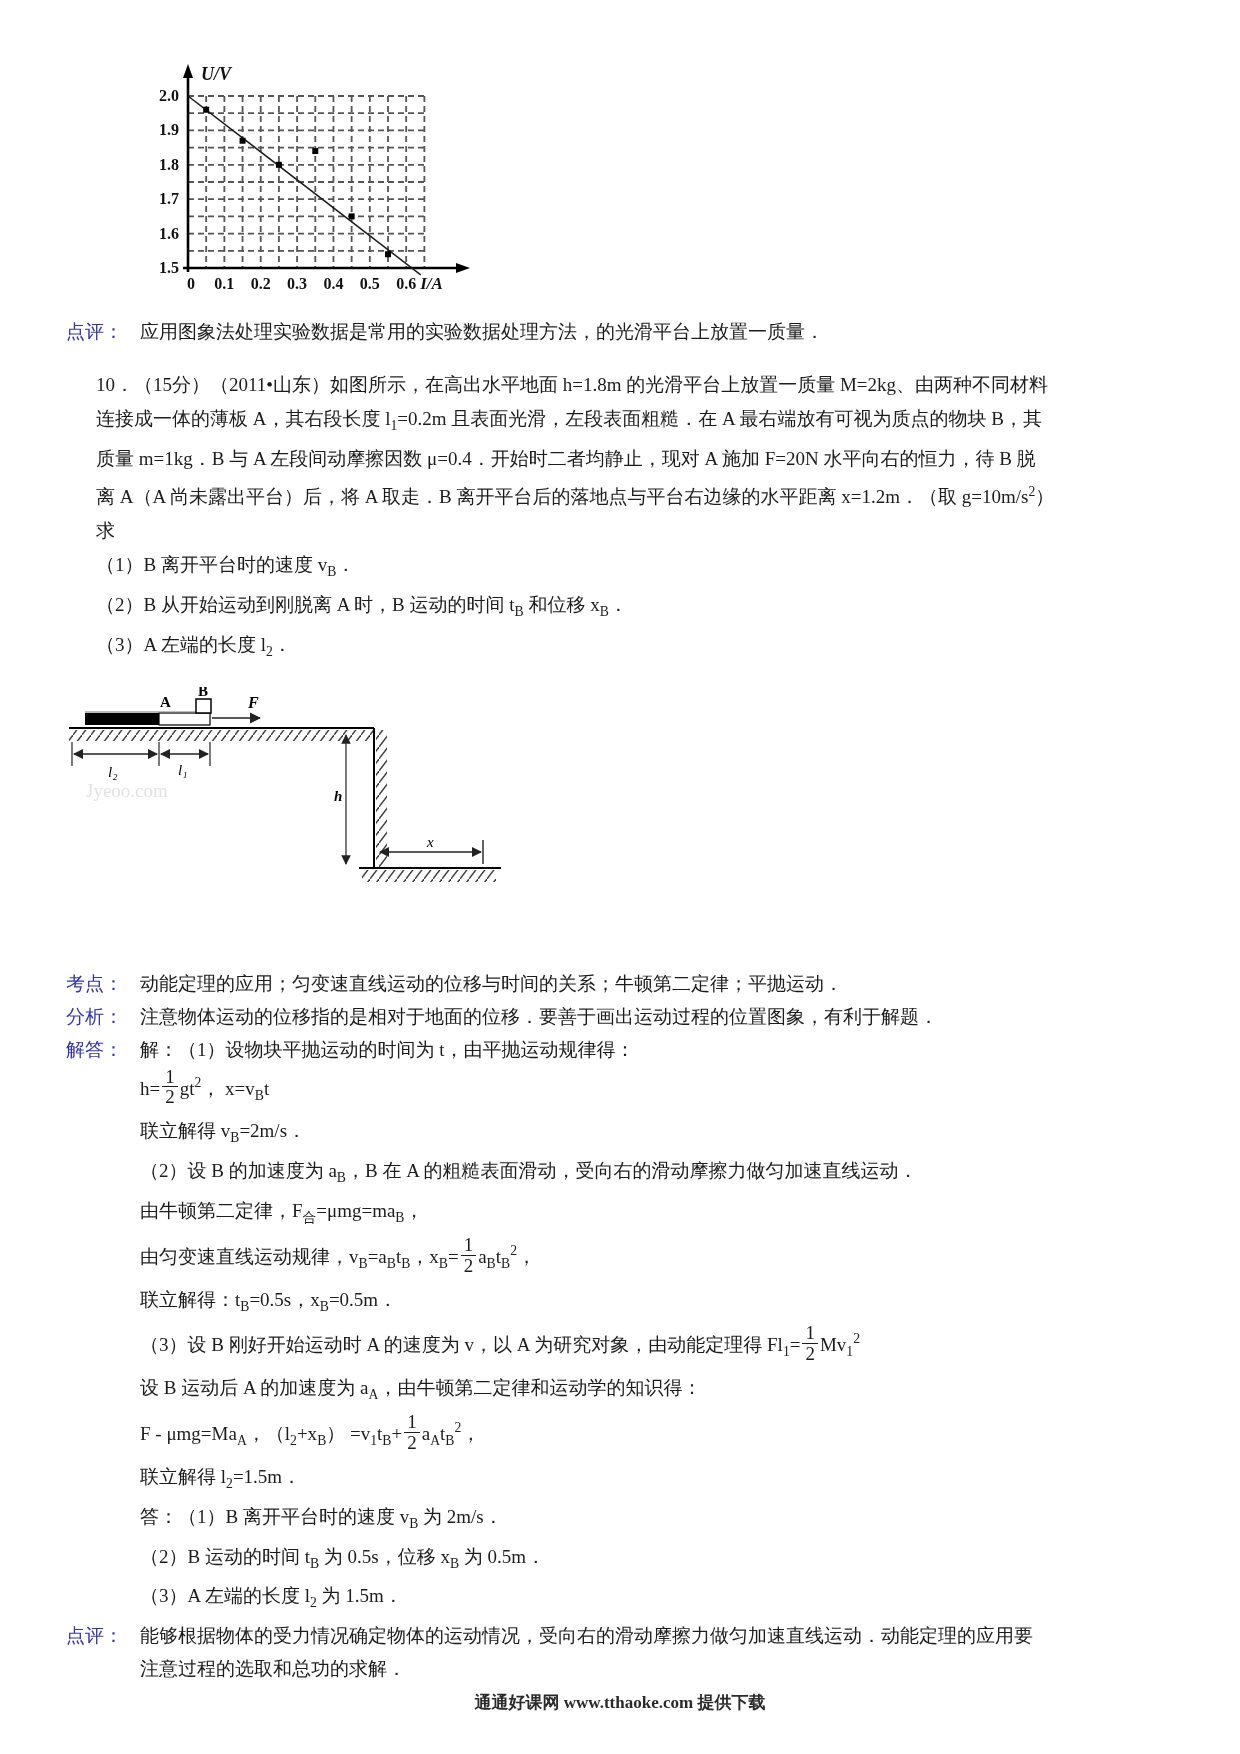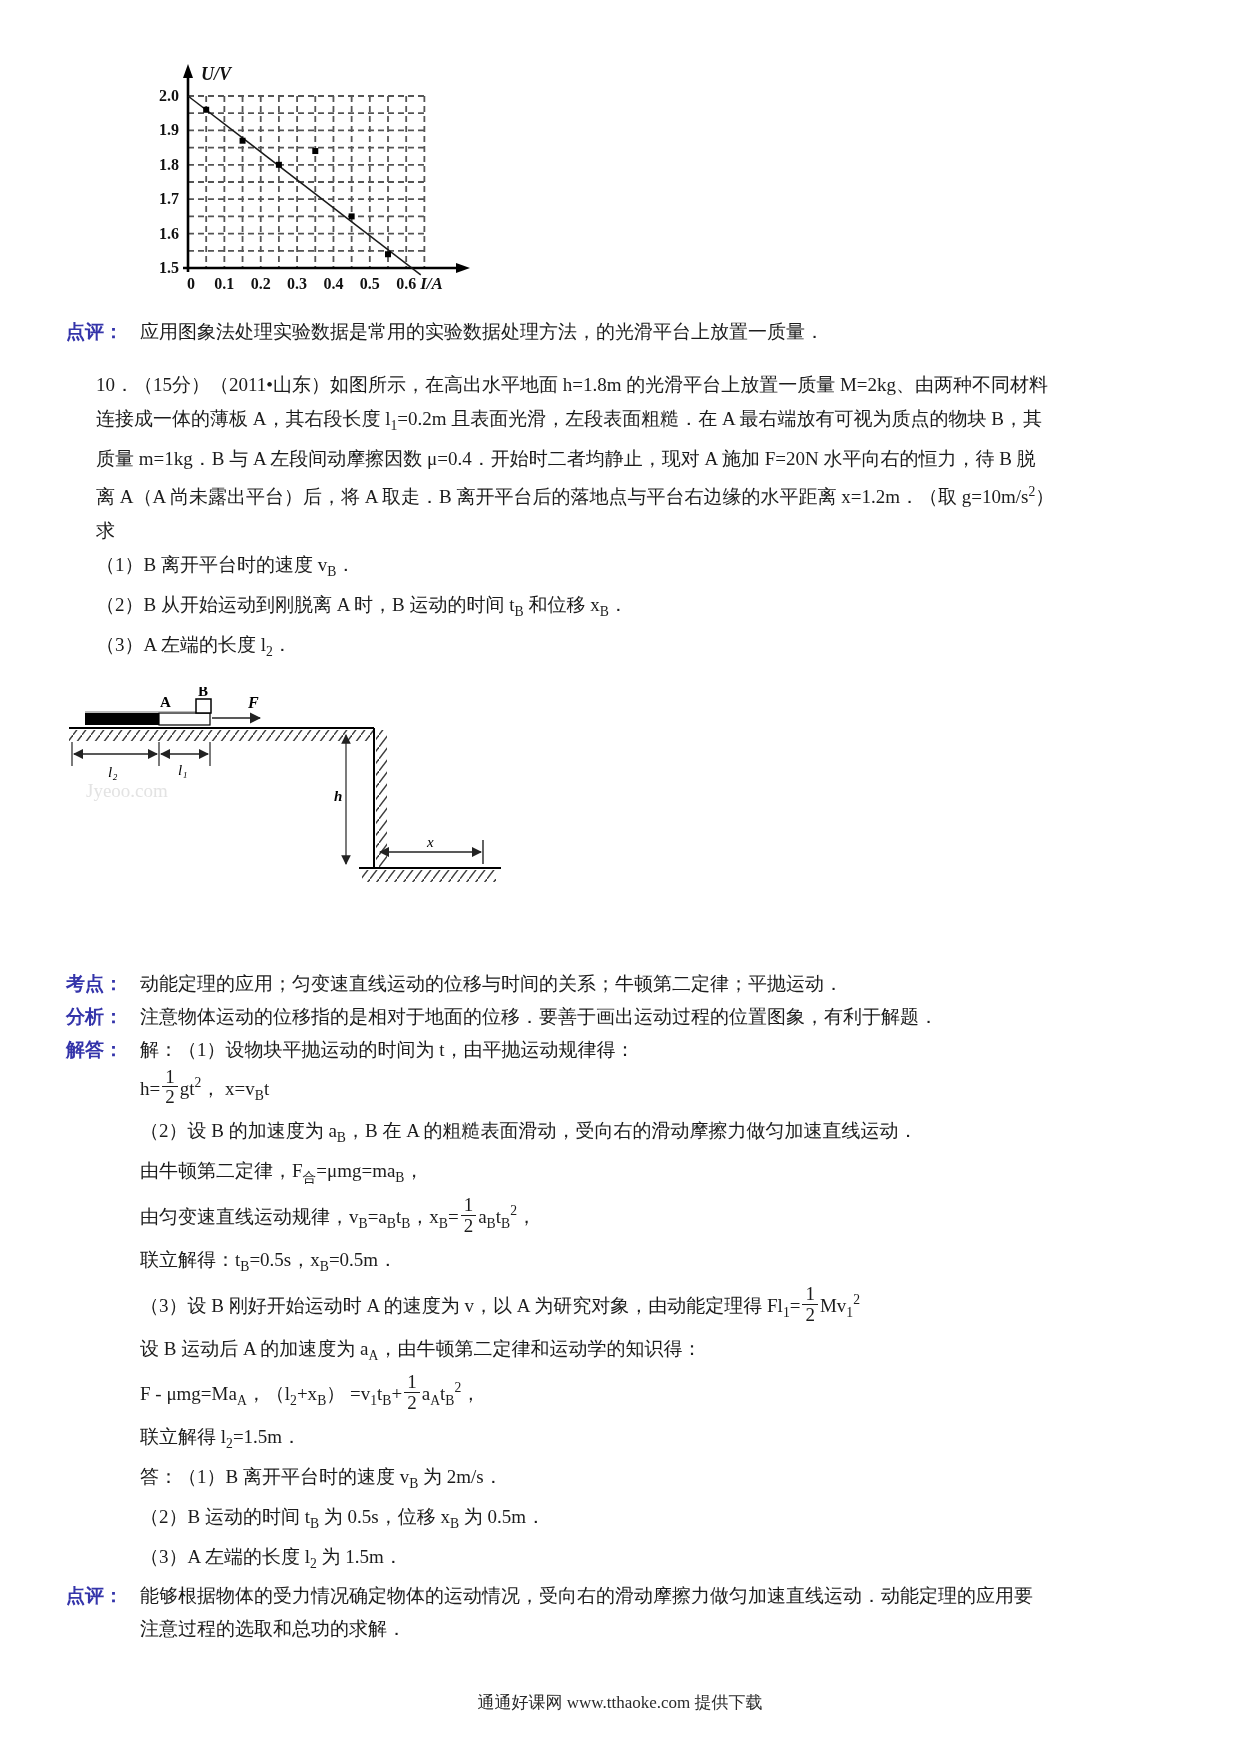--- a/index.html
+++ b/index.html
@@ -2,38 +2,38 @@
 <html><head>
 <meta charset="utf-8">
 <style>
   html,body{margin:0;padding:0;background:#888;}
   .page{width:1240px;height:1754px;margin:0 auto;background:#ffffff;position:relative;overflow:hidden;
         font-family:"Liberation Serif","DejaVu Serif",serif;color:#1c1c1c;font-size:19px;}
   
   .chart-block{margin:58px 0 0 136px;}
   
   .row{display:flex;padding-left:66px;padding-right:58px;line-height:33px;}
-  .row .lbl{flex:0 0 74px;font-weight:bold;}
+  .row .lbl{flex:0 0 74px;font-weight:normal;}
   .row .bd{flex:1;}
   .bd p{margin:0;line-height:33px;}
   
   .problem{padding-left:66px;padding-right:58px;margin-top:20px;margin-left:30px;}
   .problem p{margin:0;line-height:33.5px;}
   
   .diagram{margin:18px 0 0 64px;}
   
   .sol-line{margin:0;line-height:33px;}
   .sol-line.formula{margin:4px 0;line-height:1.3;font-family:Liberation Serif, serif;}
   sub{font-size:0.72em;}
   sup{font-size:0.72em;}
   .frac{display:inline-block;vertical-align:middle;text-align:center;line-height:1.05;margin:0 2px;transform:translateY(-3px);}
   .frac .fn{display:block;border-bottom:1.4px solid #1c1c1c;padding:0 3px;}
   .frac .fd{display:block;padding:0 3px;}
   
-  .footer{position:absolute;left:0;right:0;bottom:40px;text-align:center;font-size:17px;color:#2a2a2a;}
+  .footer{position:absolute;left:0;right:0;bottom:40px;text-align:center;font-size:17px;color:#2a2a2a;font-weight:bold;}
   svg text{font-family:"Liberation Serif","DejaVu Serif",serif;}
 </style>
 </head>
 <body>
 
 <div class="page">
 
   <div class="chart-block">
     <svg id="chart-svg" width="360" height="248">
         <line x1="70.18181818181819" y1="38" x2="70.18181818181819" y2="210" stroke="#555" stroke-width="1.8" stroke-dasharray="6,4"></line>
@@ -171,20 +171,21 @@
         <p class="sol-line">注意物体运动的位移指的是相对于地面的位移．要善于画出运动过程的位置图象，有利于解题．</p>
       </div>
   </div>
 
   <div class="row">
     <span class="lbl" style="color: rgb(52, 52, 170);">解答：</span>
     <div class="bd">
 
     <p class="sol-line">解：（1）设物块平抛运动的时间为 t，由平抛运动规律得：</p>
         <p class="sol-line formula">h=<span class="frac"><span class="fn">1</span><span class="fd">2</span></span>gt<sup>2</sup>， x=v<sub>B</sub>t</p>
+        <p class="sol-line">联立解得 v<sub>B</sub>=2m/s．</p>
         <p class="sol-line">（2）设 B 的加速度为 a<sub>B</sub>，B 在 A 的粗糙表面滑动，受向右的滑动摩擦力做匀加速直线运动．</p>
         <p class="sol-line">由牛顿第二定律，F<sub>合</sub>=μmg=ma<sub>B</sub>，</p>
         <p class="sol-line formula">由匀变速直线运动规律，v<sub>B</sub>=a<sub>B</sub>t<sub>B</sub>，x<sub>B</sub>=<span class="frac"><span class="fn">1</span><span class="fd">2</span></span>a<sub>B</sub>t<sub>B</sub><sup>2</sup>，</p>
         <p class="sol-line">联立解得：t<sub>B</sub>=0.5s，x<sub>B</sub>=0.5m．</p>
         <p class="sol-line formula">（3）设 B 刚好开始运动时 A 的速度为 v，以 A 为研究对象，由动能定理得 Fl<sub>1</sub>=<span class="frac"><span class="fn">1</span><span class="fd">2</span></span>Mv<sub>1</sub><sup>2</sup></p>
         <p class="sol-line">设 B 运动后 A 的加速度为 a<sub>A</sub>，由牛顿第二定律和运动学的知识得：</p>
         <p class="sol-line formula">F - μmg=Ma<sub>A</sub>，（l<sub>2</sub>+x<sub>B</sub>） =v<sub>1</sub>t<sub>B</sub>+<span class="frac"><span class="fn">1</span><span class="fd">2</span></span>a<sub>A</sub>t<sub>B</sub><sup>2</sup>，</p>
         <p class="sol-line">联立解得 l<sub>2</sub>=1.5m．</p>
         <p class="sol-line">答：（1）B 离开平台时的速度 v<sub>B</sub> 为 2m/s．</p>
         <p class="sol-line">（2）B 运动的时间 t<sub>B</sub> 为 0.5s，位移 x<sub>B</sub> 为 0.5m．</p>

